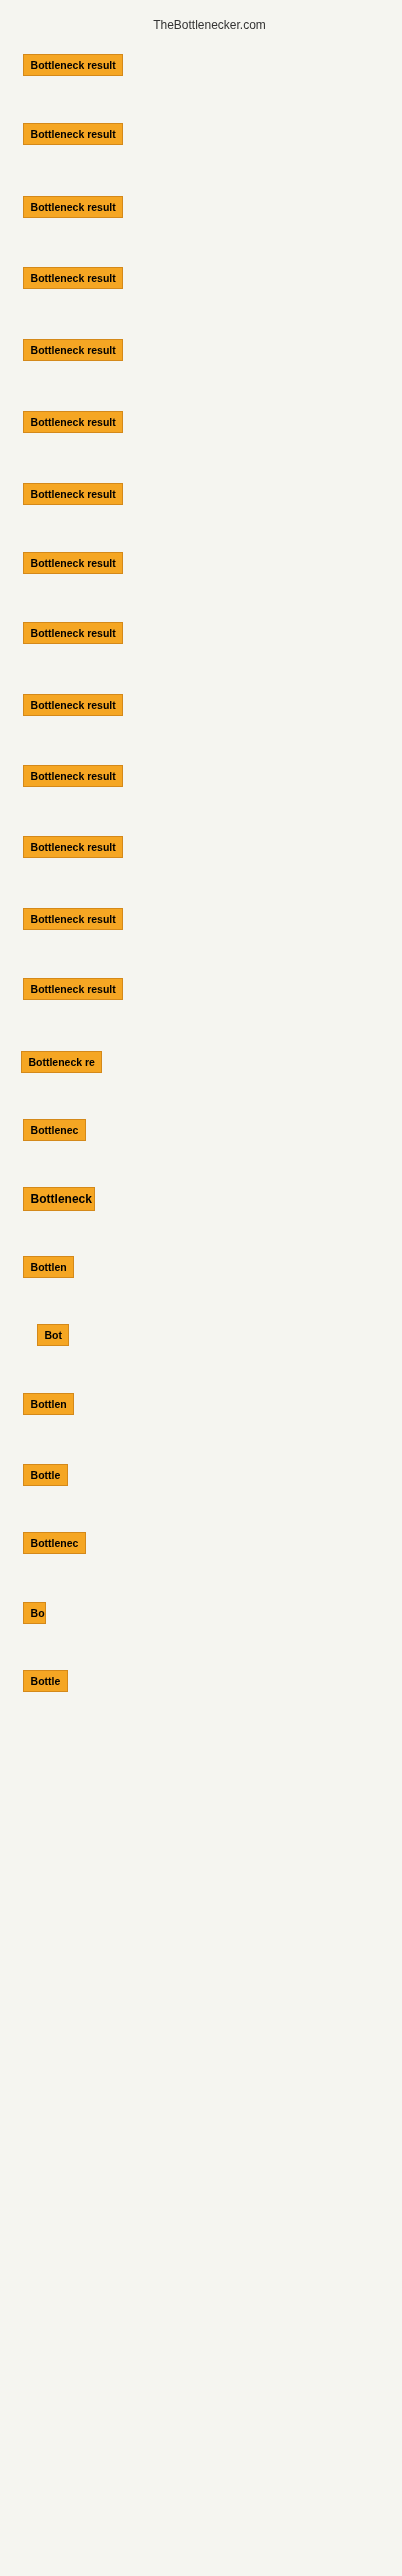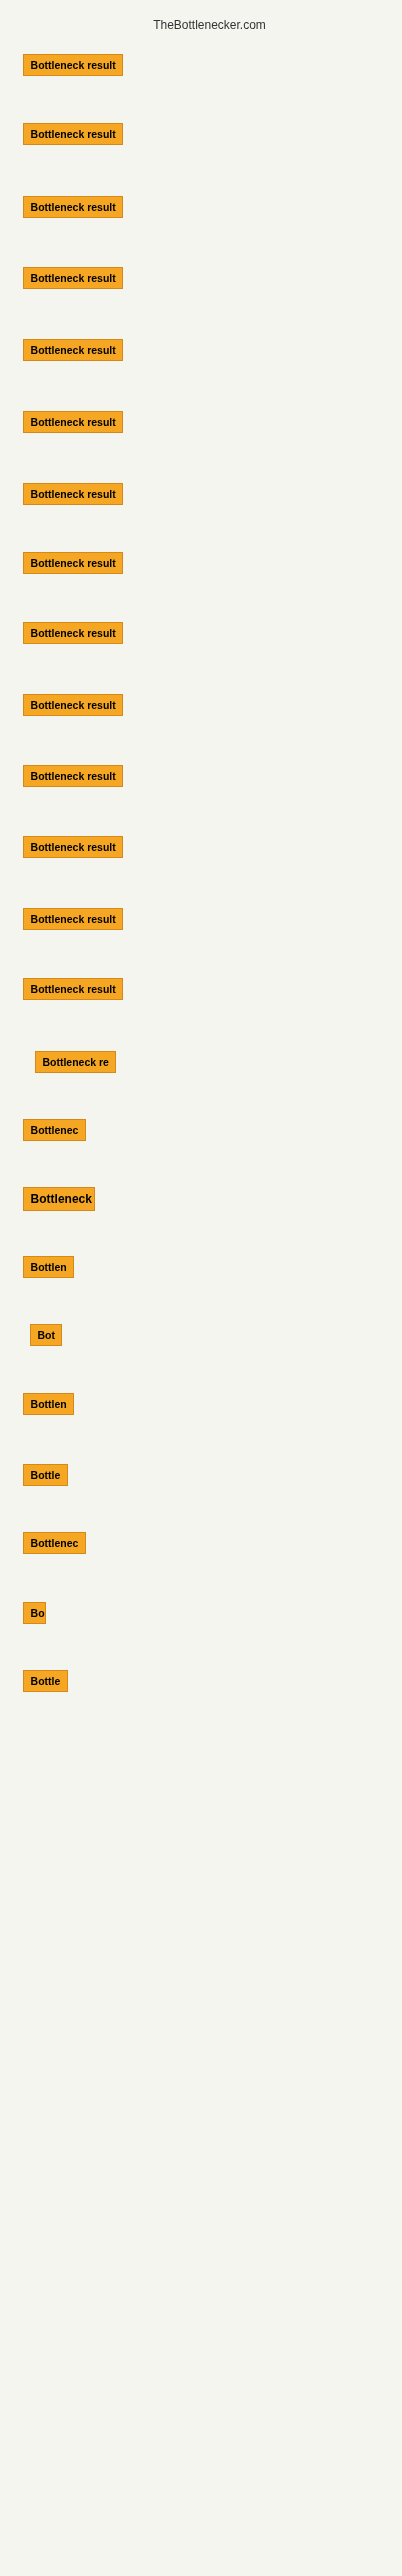--- a/index.html
+++ b/index.html
@@ -37,24 +37,24 @@
     <div style="position: absolute; top: 285px; left: 3.2px;"><span style="display: inline-block; background-color: rgb(245, 166, 35); color: rgb(0, 0, 0); font-size: 10.5px; font-weight: bold; padding: 4px 6.4px; border: 0.8px solid rgb(212, 137, 26); white-space: nowrap; overflow: hidden; max-width: 105px;">Bottleneck result</span></div>
     <div style="position: absolute; top: 357px; left: 3.2px;"><span style="display: inline-block; background-color: rgb(245, 166, 35); color: rgb(0, 0, 0); font-size: 10.5px; font-weight: bold; padding: 4px 6.4px; border: 0.8px solid rgb(212, 137, 26); white-space: nowrap; overflow: hidden; max-width: 105px;">Bottleneck result</span></div>
     <div style="position: absolute; top: 429px; left: 3.2px;"><span style="display: inline-block; background-color: rgb(245, 166, 35); color: rgb(0, 0, 0); font-size: 10.5px; font-weight: bold; padding: 4px 6.4px; border: 0.8px solid rgb(212, 137, 26); white-space: nowrap; overflow: hidden; max-width: 105px;">Bottleneck result</span></div>
     <div style="position: absolute; top: 498px; left: 3.2px;"><span style="display: inline-block; background-color: rgb(245, 166, 35); color: rgb(0, 0, 0); font-size: 10.5px; font-weight: bold; padding: 4px 6.4px; border: 0.8px solid rgb(212, 137, 26); white-space: nowrap; overflow: hidden; max-width: 105px;">Bottleneck result</span></div>
     <div style="position: absolute; top: 568px; left: 3.2px;"><span style="display: inline-block; background-color: rgb(245, 166, 35); color: rgb(0, 0, 0); font-size: 10.5px; font-weight: bold; padding: 4px 6.4px; border: 0.8px solid rgb(212, 137, 26); white-space: nowrap; overflow: hidden; max-width: 105px;">Bottleneck result</span></div>
     <div style="position: absolute; top: 640px; left: 3.2px;"><span style="display: inline-block; background-color: rgb(245, 166, 35); color: rgb(0, 0, 0); font-size: 10.5px; font-weight: bold; padding: 4px 6.4px; border: 0.8px solid rgb(212, 137, 26); white-space: nowrap; overflow: hidden; max-width: 105px;">Bottleneck result</span></div>
     <div style="position: absolute; top: 711px; left: 3.2px;"><span style="display: inline-block; background-color: rgb(245, 166, 35); color: rgb(0, 0, 0); font-size: 10.5px; font-weight: bold; padding: 4px 6.4px; border: 0.8px solid rgb(212, 137, 26); white-space: nowrap; overflow: hidden; max-width: 105px;">Bottleneck result</span></div>
     <div style="position: absolute; top: 782px; left: 3.2px;"><span style="display: inline-block; background-color: rgb(245, 166, 35); color: rgb(0, 0, 0); font-size: 10.5px; font-weight: bold; padding: 4px 6.4px; border: 0.8px solid rgb(212, 137, 26); white-space: nowrap; overflow: hidden; max-width: 105px;">Bottleneck result</span></div>
     <div style="position: absolute; top: 854px; left: 3.2px;"><span style="display: inline-block; background-color: rgb(245, 166, 35); color: rgb(0, 0, 0); font-size: 10.5px; font-weight: bold; padding: 4px 6.4px; border: 0.8px solid rgb(212, 137, 26); white-space: nowrap; overflow: hidden; max-width: 105px;">Bottleneck result</span></div>
     <div style="position: absolute; top: 924px; left: 3.2px;"><span style="display: inline-block; background-color: rgb(245, 166, 35); color: rgb(0, 0, 0); font-size: 10.5px; font-weight: bold; padding: 4px 6.4px; border: 0.8px solid rgb(212, 137, 26); white-space: nowrap; overflow: hidden; max-width: 105px;">Bottleneck result</span></div>
-    <div style="position: absolute; top: 997px; left: 15px;"><span style="display: inline-block; background-color: rgb(245, 166, 35); color: rgb(0, 0, 0); font-size: 10.5px; font-weight: bold; padding: 4px 6.4px; border: 0.8px solid rgb(212, 137, 26); white-space: nowrap; overflow: hidden; max-width: 81px;">Bottleneck re</span></div>
+    <div style="position: absolute; top: 997px; left: 1px;"><span style="display: inline-block; background-color: rgb(245, 166, 35); color: rgb(0, 0, 0); font-size: 10.5px; font-weight: bold; padding: 4px 6.4px; border: 0.8px solid rgb(212, 137, 26); white-space: nowrap; overflow: hidden; max-width: 81px;">Bottleneck re</span></div>
     <div style="position: absolute; top: 1065px; left: 3.2px;"><span style="display: inline-block; background-color: rgb(245, 166, 35); color: rgb(0, 0, 0); font-size: 10.5px; font-weight: bold; padding: 4px 6.4px; border: 0.8px solid rgb(212, 137, 26); white-space: nowrap; overflow: hidden; max-width: 64px;">Bottlenec</span></div>
     <div style="position: absolute; top: 1133px; left: 3.2px;"><span style="display: inline-block; background-color: rgb(245, 166, 35); color: rgb(0, 0, 0); font-size: 12px; font-weight: bold; padding: 4px 6.4px; border: 0.8px solid rgb(212, 137, 26); white-space: nowrap; overflow: hidden; max-width: 72px;">Bottleneck r</span></div>
     <div style="position: absolute; top: 1202px; left: 3.2px;"><span style="display: inline-block; background-color: rgb(245, 166, 35); color: rgb(0, 0, 0); font-size: 10.5px; font-weight: bold; padding: 4px 6.4px; border: 0.8px solid rgb(212, 137, 26); white-space: nowrap; overflow: hidden; max-width: 55px;">Bottlen</span></div>
-    <div style="position: absolute; top: 1270px; left: 10px; text-align: center;"><span style="display: inline-block; background-color: rgb(245, 166, 35); color: rgb(0, 0, 0); font-size: 10.5px; font-weight: bold; padding: 4px 6.4px; border: 0.8px solid rgb(212, 137, 26); white-space: nowrap; overflow: hidden; max-width: 34px;">Bot</span></div>
+    <div style="position: absolute; top: 1270px; left: 17px; text-align: center;"><span style="display: inline-block; background-color: rgb(245, 166, 35); color: rgb(0, 0, 0); font-size: 10.5px; font-weight: bold; padding: 4px 6.4px; border: 0.8px solid rgb(212, 137, 26); white-space: nowrap; overflow: hidden; max-width: 34px;">Bot</span></div>
     <div style="position: absolute; top: 1339px; left: 3.2px;"><span style="display: inline-block; background-color: rgb(245, 166, 35); color: rgb(0, 0, 0); font-size: 10.5px; font-weight: bold; padding: 4px 6.4px; border: 0.8px solid rgb(212, 137, 26); white-space: nowrap; overflow: hidden; max-width: 55px;">Bottlen</span></div>
     <div style="position: absolute; top: 1410px; left: 3.2px;"><span style="display: inline-block; background-color: rgb(245, 166, 35); color: rgb(0, 0, 0); font-size: 10.5px; font-weight: bold; padding: 4px 6.4px; border: 0.8px solid rgb(212, 137, 26); white-space: nowrap; overflow: hidden; max-width: 47px;">Bottle</span></div>
     <div style="position: absolute; top: 1478px; left: 3.2px;"><span style="display: inline-block; background-color: rgb(245, 166, 35); color: rgb(0, 0, 0); font-size: 10.5px; font-weight: bold; padding: 4px 6.4px; border: 0.8px solid rgb(212, 137, 26); white-space: nowrap; overflow: hidden; max-width: 63px;">Bottlenec</span></div>
     <div style="position: absolute; top: 1548px; left: 3.2px; text-align: right;"><span style="display: inline-block; background-color: rgb(245, 166, 35); color: rgb(0, 0, 0); font-size: 10.5px; font-weight: bold; padding: 4px 6.4px; border: 0.8px solid rgb(212, 137, 26); white-space: nowrap; overflow: hidden; max-width: 22.5px;">Bo</span></div>
     <div style="position: absolute; top: 1616px; left: 3.2px;"><span style="display: inline-block; background-color: rgb(245, 166, 35); color: rgb(0, 0, 0); font-size: 10.5px; font-weight: bold; padding: 4px 6.4px; border: 0.8px solid rgb(212, 137, 26); white-space: nowrap; overflow: hidden; max-width: 47px;">Bottle</span></div>
   </div>
 
 
 </body></html>

